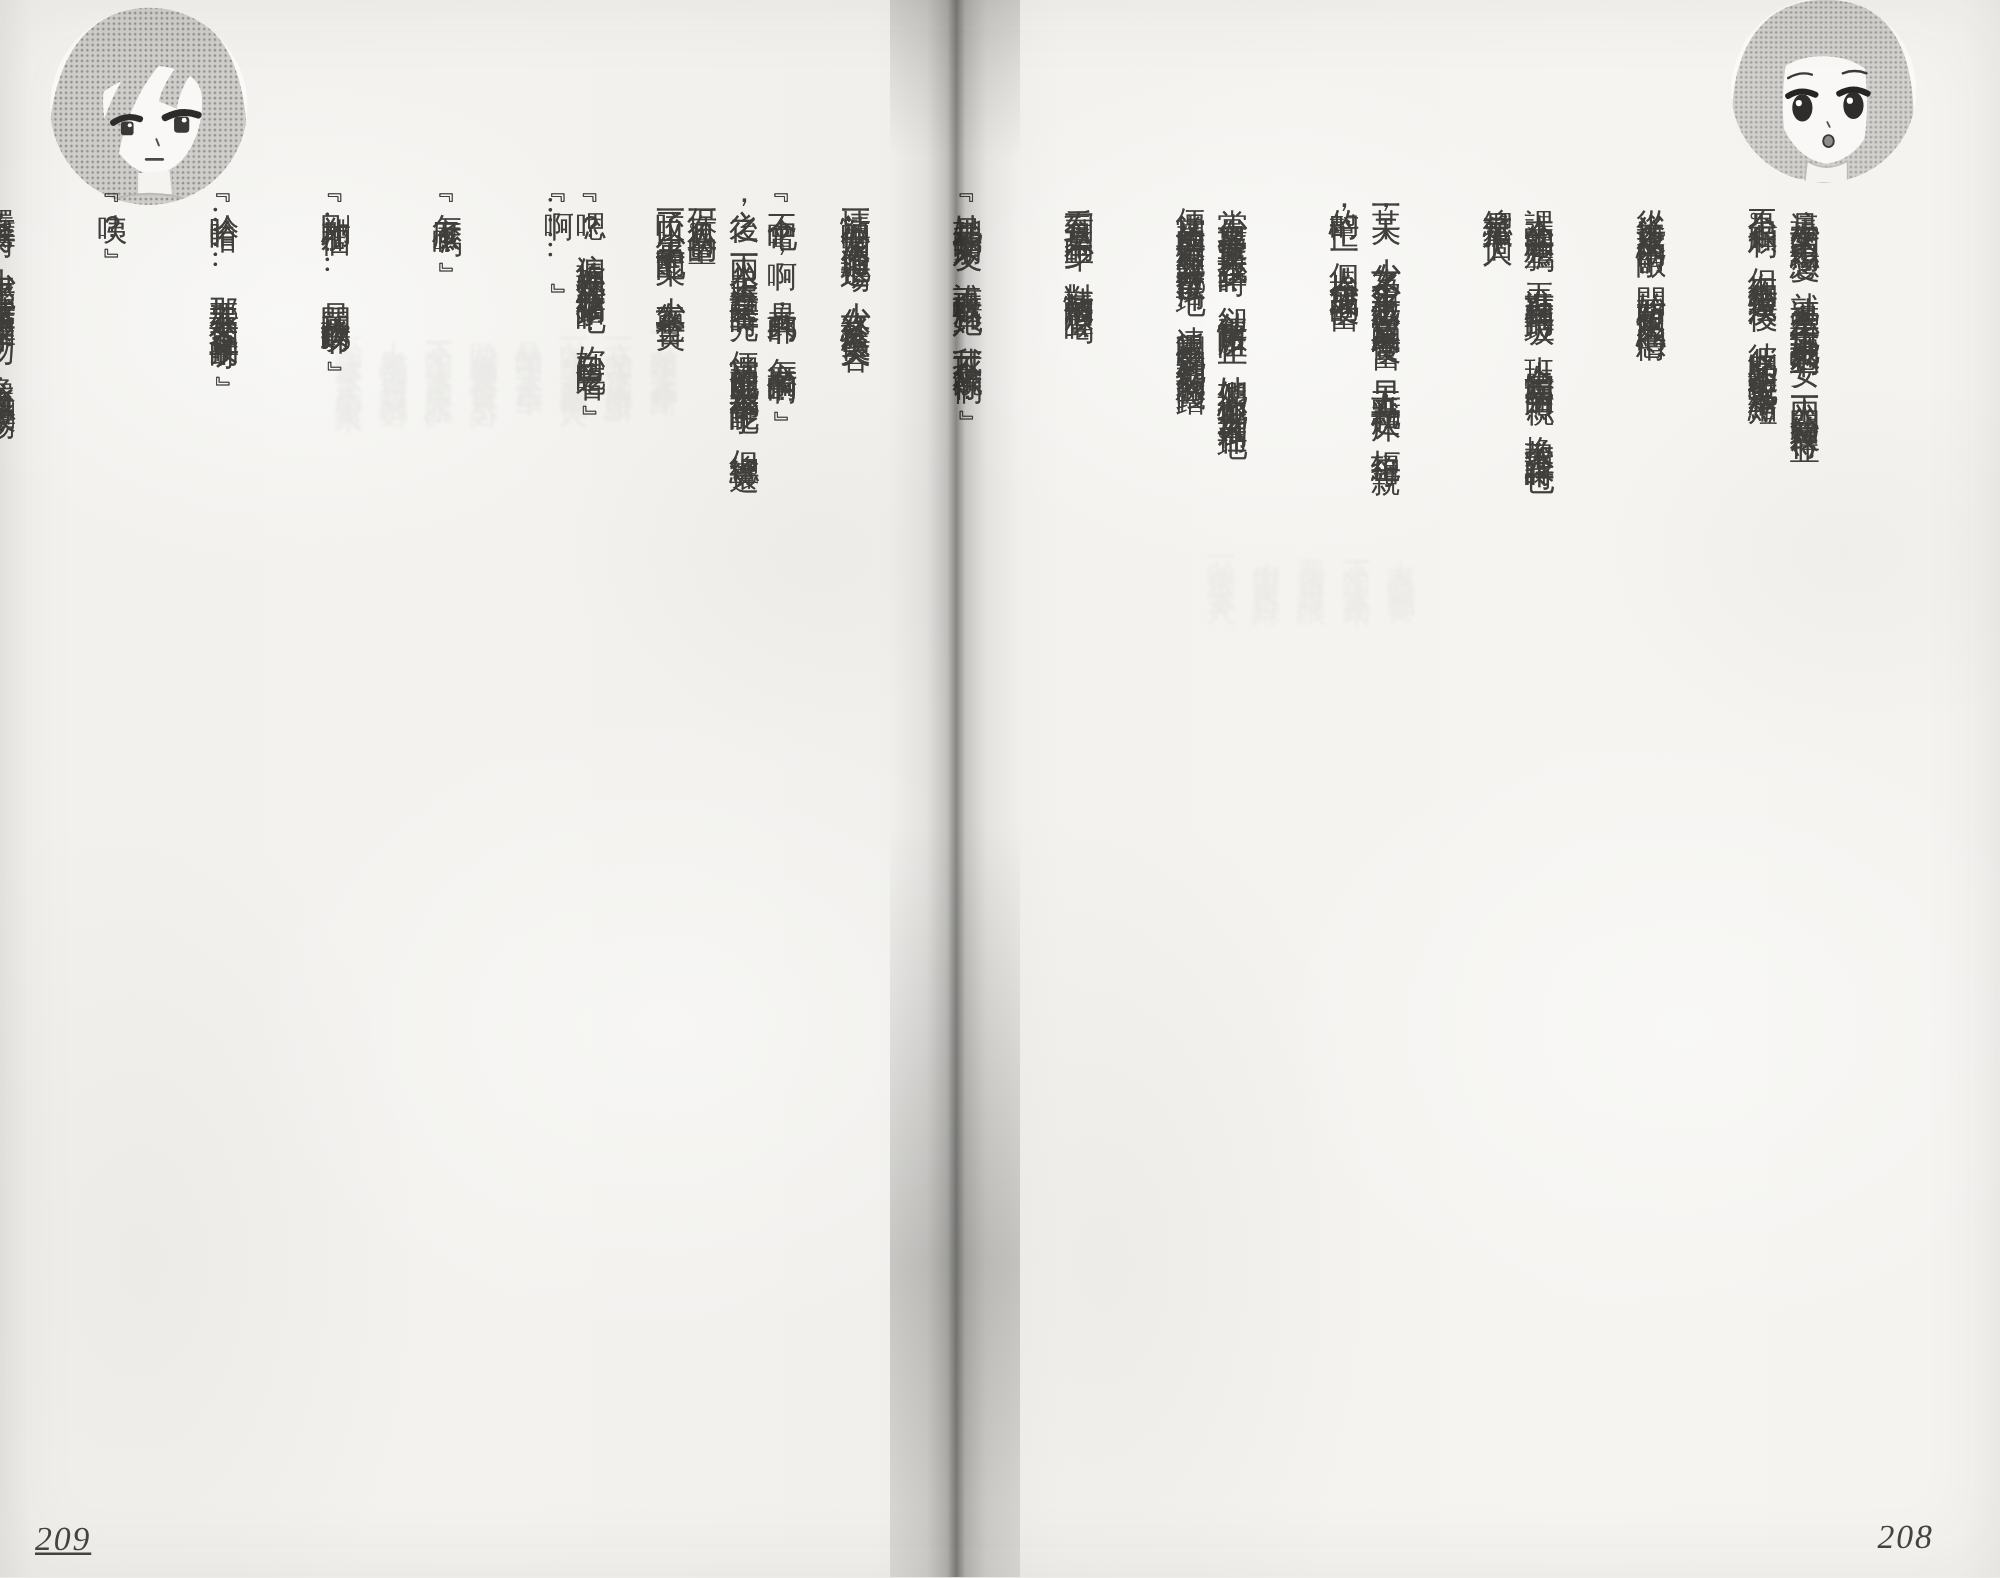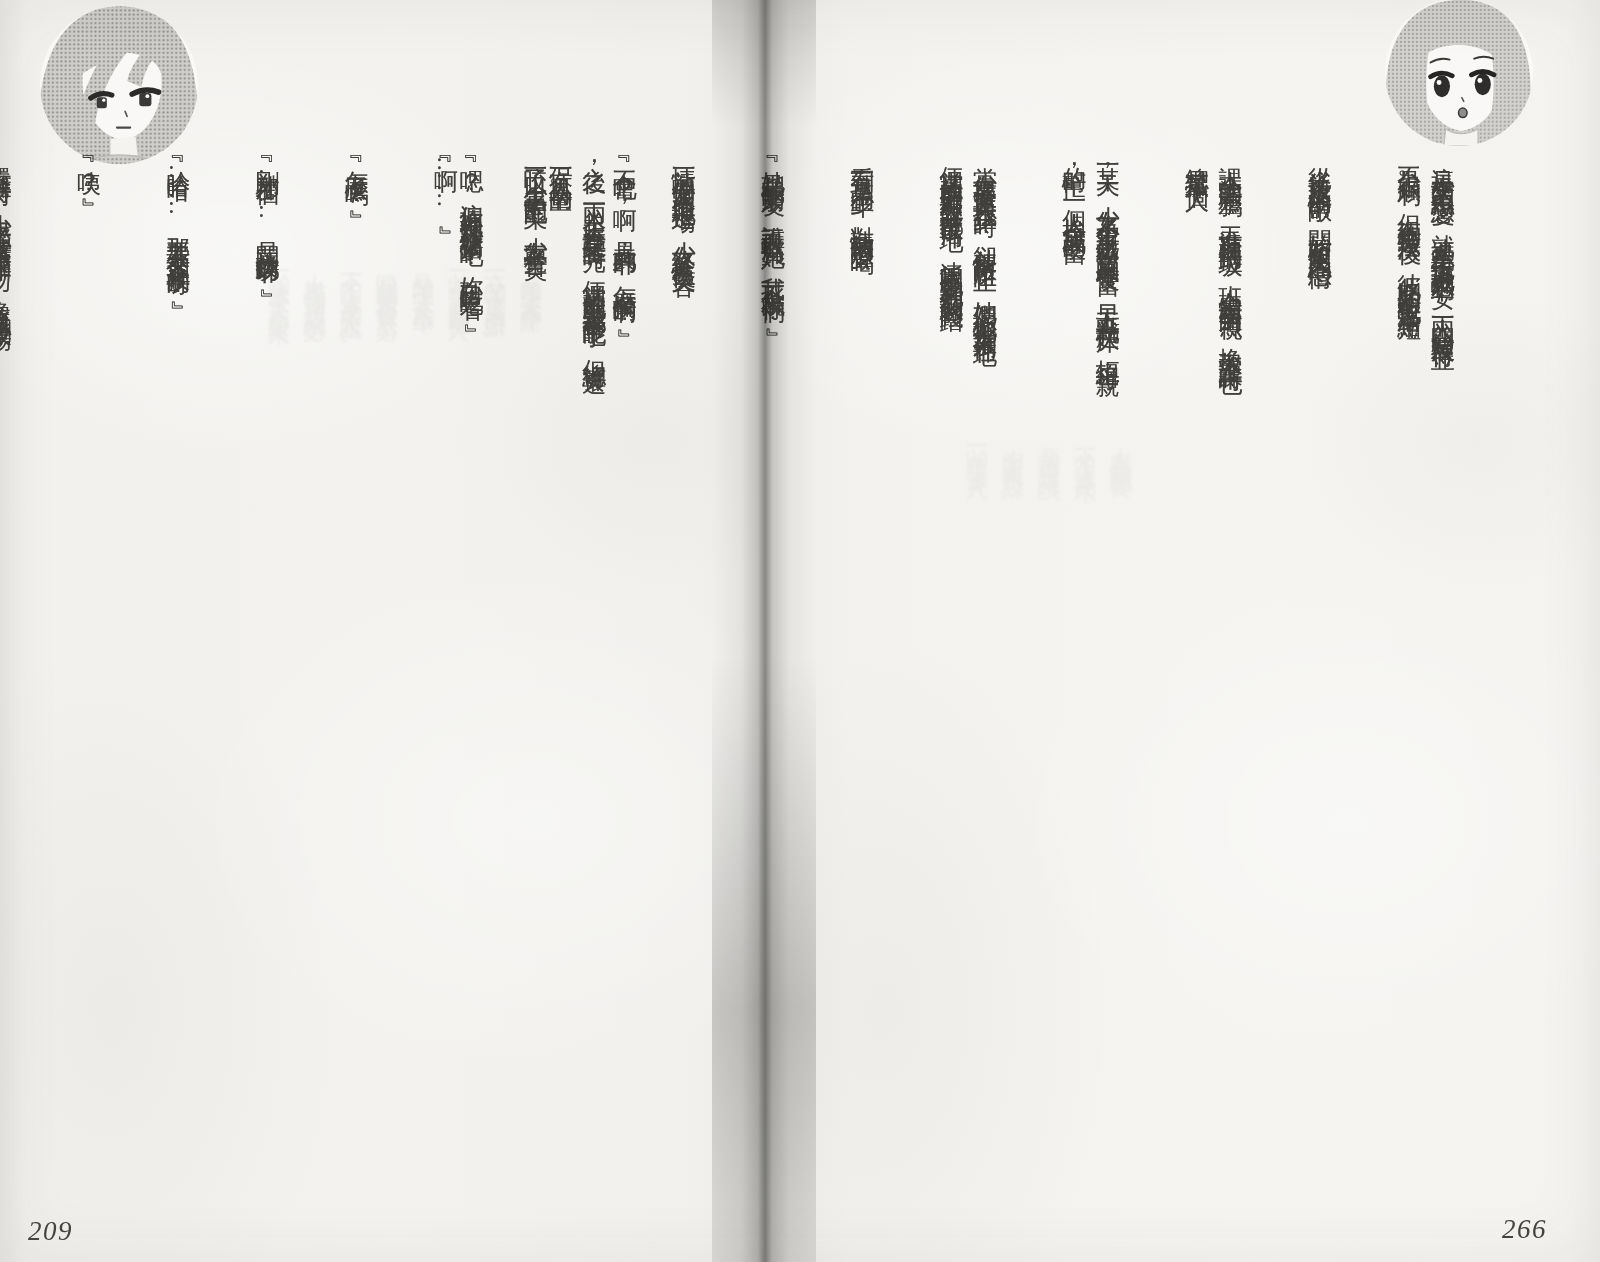--- a/index.html
+++ b/index.html
@@ -50,21 +50,21 @@
     transform:scaleX(-1);pointer-events:none;
   }
   .ghost p{margin:0 13px;}
   #ghost-left{top:255px;right:205px;height:900px;}
   #ghost-right{top:430px;right:455px;height:730px;opacity:.055;}
 
   .pagenum{
     position:absolute;font-style:italic;font-size:27px;
     color:#45443f;letter-spacing:1.5px;
   }
-  #num-left{left:28px;top:1216px;}
+  #num-left{left:28px;top:1216px;text-decoration:underline;}
   #num-right{left:742px;top:1214px;}
 
   .portrait{position:absolute;}
   #portrait-left{left:38px;top:4px;}
   #portrait-right{left:623px;top:-4px;}
 </style>
 </head>
 <body>
 
 <div class="spread">
@@ -175,17 +175,17 @@
         <p style="--ind: 0;">的幫忙，一個人拚命完成的便當。</p>
         <p style="--ind: 2;">當少女提著便當要去找少年時，卻被情敵所阻止。她們壞心地把少女推倒在地，</p>
         <p style="--ind: 0;">便當裡的煎蛋捲和可樂餅全都散落一地，連飯團也受到她們刻意的踐踏。</p>
         <p style="--ind: 2;">看到這一幕的少年，對情敵們放聲一喝。</p>
         <p style="--ind: 2;">『她是我的女朋友！誰再敢欺負她，我可不會饒你們！』</p>
         <p style="--ind: 2;">情敵一個個灰頭土臉地退場，少女終於又恢復笑容。</p>
         <p style="--ind: 2;">之後，兩人一起上天台享受午餐時光。便當裡的配菜幾乎都不能吃了，但總算還</p>
         <p style="--ind: 0;">保有一人份的量。</p>
         <p style="--ind: 2;">『嗯？這個妳把鹽和砂糖搞錯了吧？妳自己吃吃看。』</p>
       </div>
-    <div id="num-right" class="pagenum">266</div>
+    <div id="num-right" class="pagenum">208</div>
   </div>
 
   <div class="gutter"></div>
 </div>
 
 </body></html>

